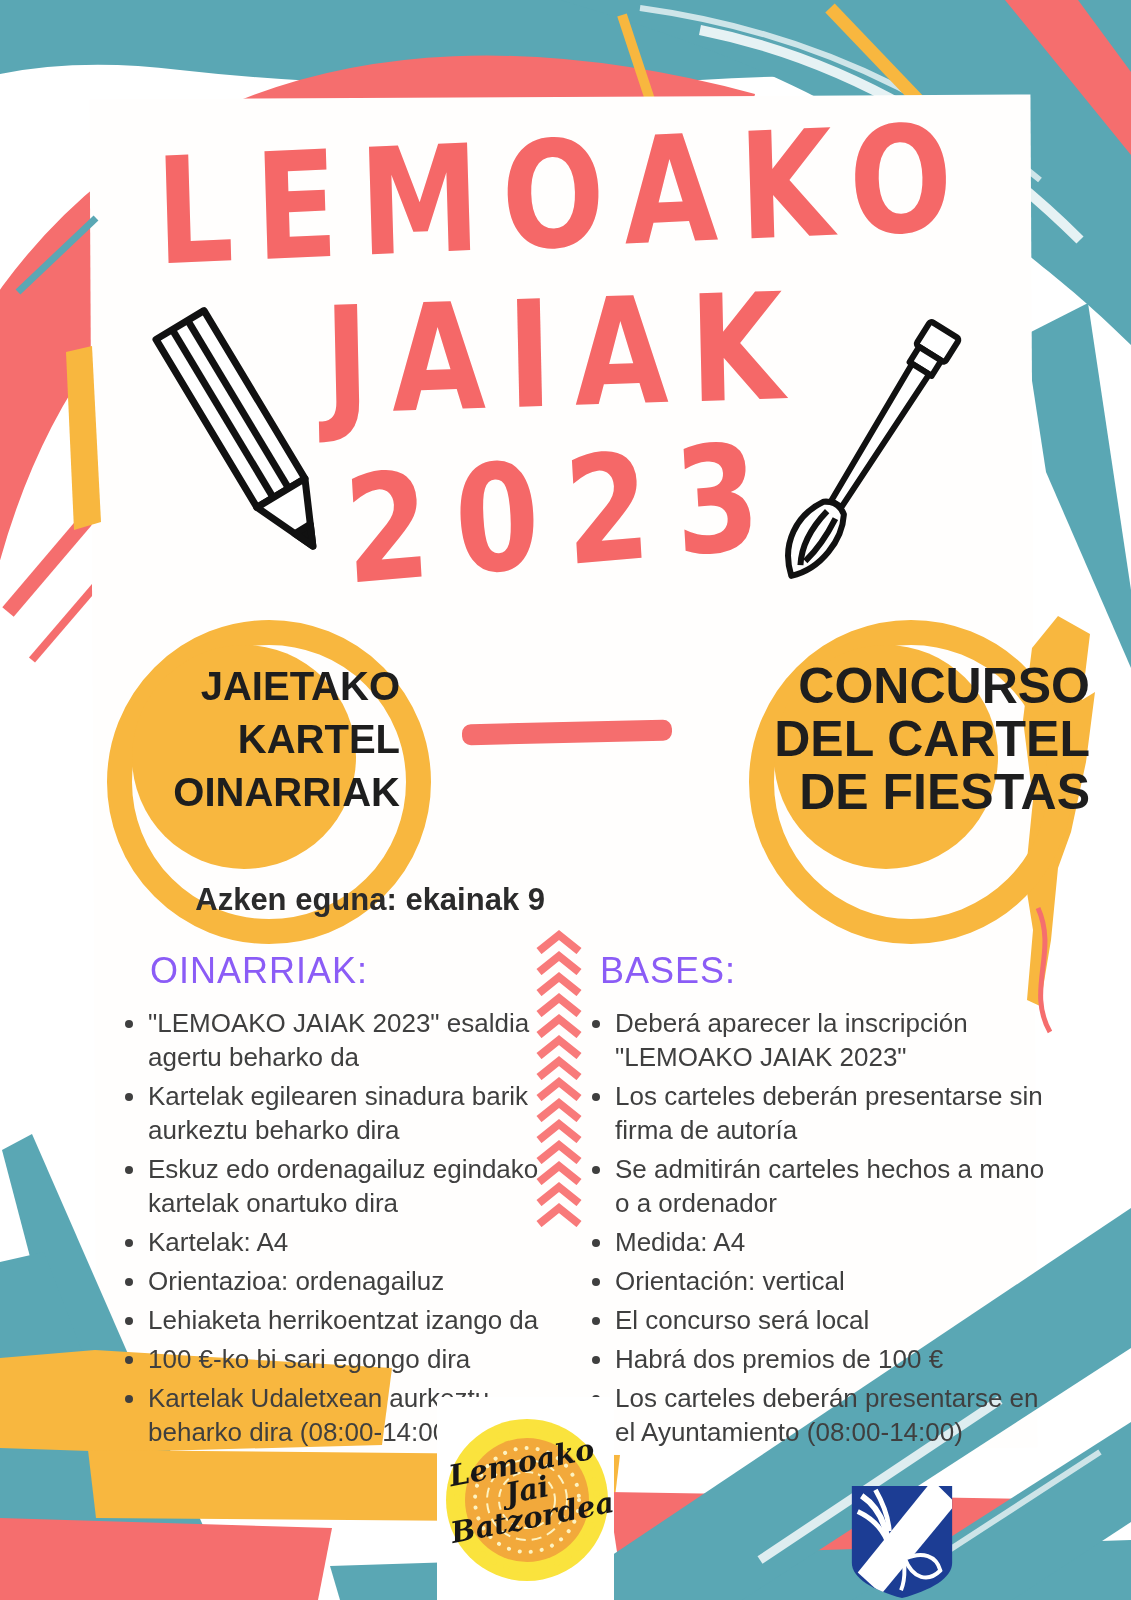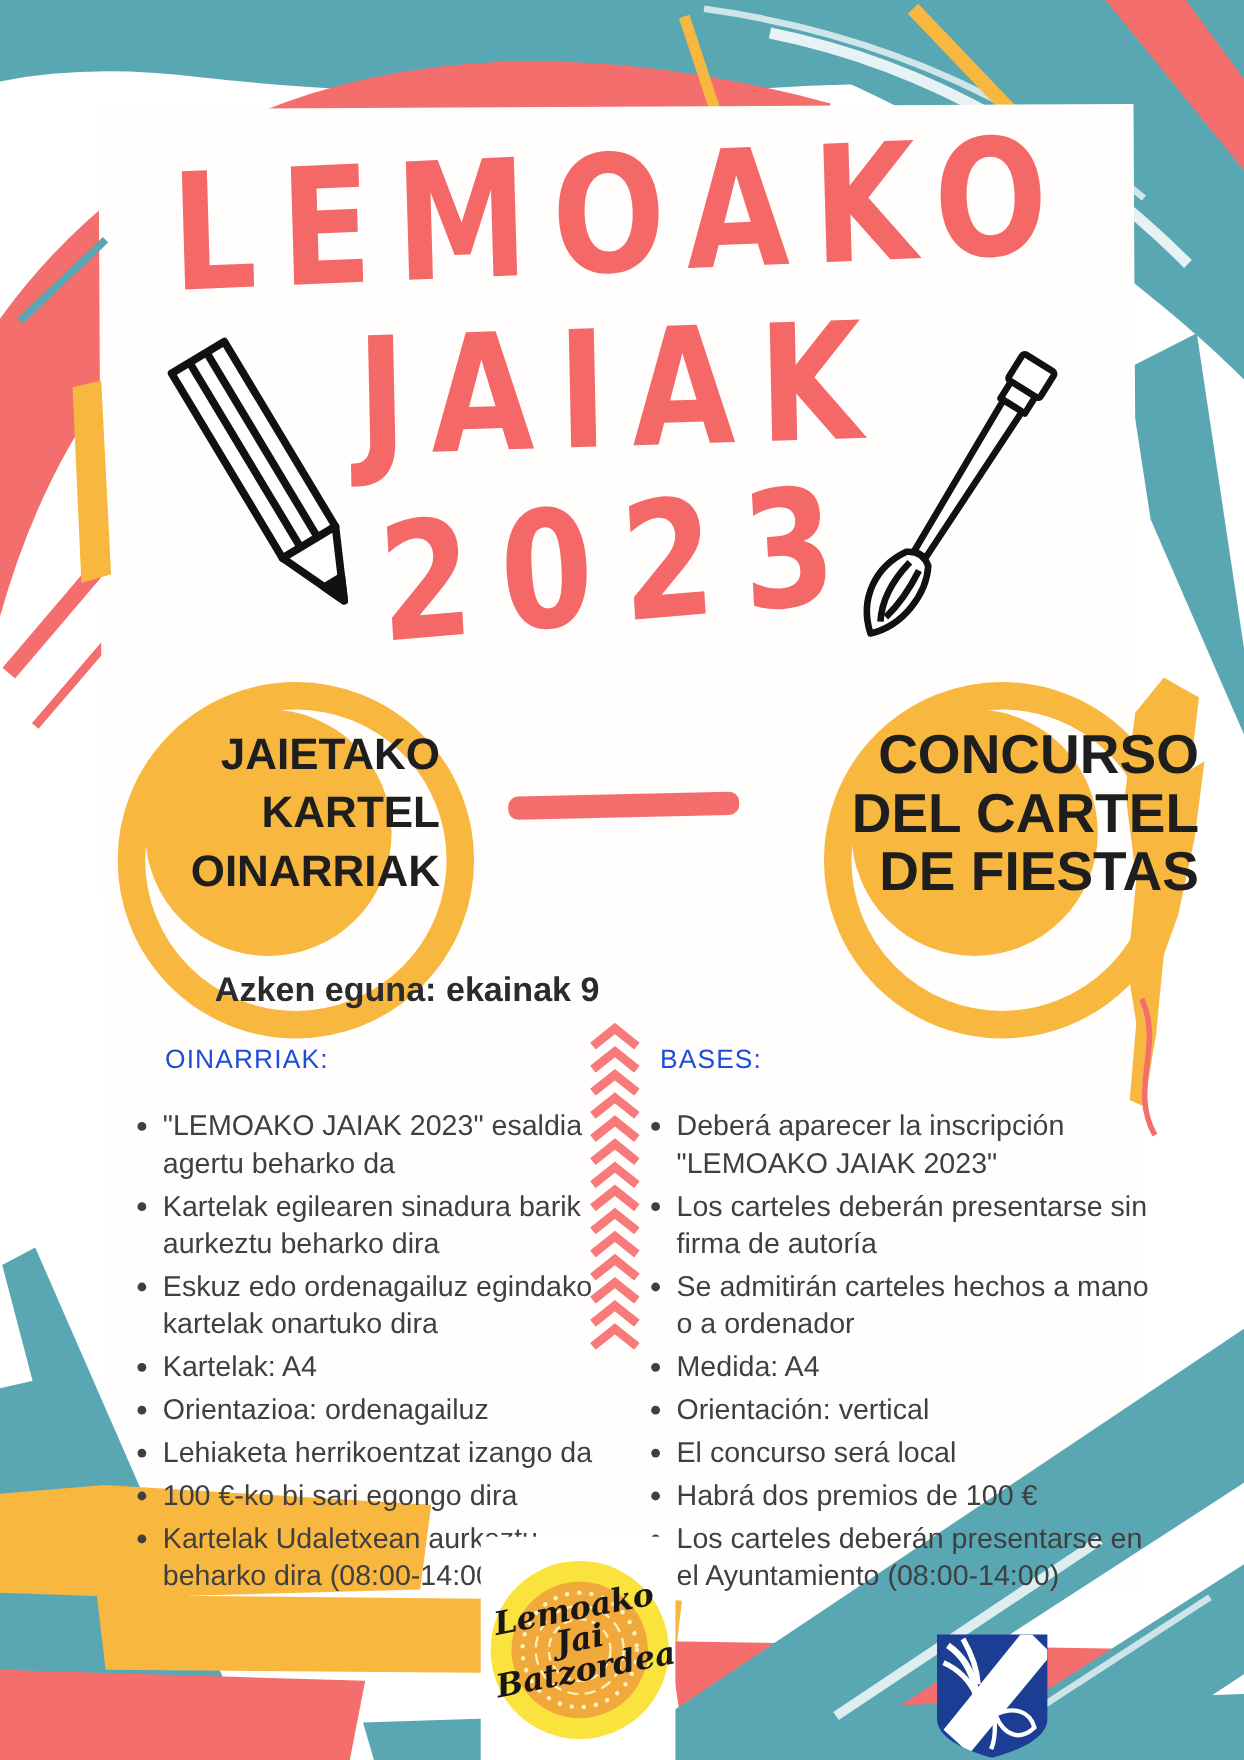--- a/index.html
+++ b/index.html
@@ -18,21 +18,21 @@
   .tool{position:absolute;z-index:3;}
   
   .ring{position:absolute;z-index:2;border-radius:50%;}
   .badge-text{position:absolute;z-index:4;text-align:right;color:#1E1E1E;
       font-family:Liberation Sans, sans-serif;font-weight:bold;font-size:40px;line-height:53px;}
   .dash{position:absolute;left:462px;top:722px;width:210px;height:21px;z-index:3;
         background:#F56E6E;border-radius:9px;transform:rotate(-1.3deg);}
   
   .deadline{position:absolute;z-index:4;font-weight:bold;font-size:31px;color:#2B2B2B;
             text-align:right;}
-  .sect-head{position:absolute;z-index:4;font-size:24px;color:#1d4ed8;letter-spacing:1px;}
+  .sect-head{position:absolute;z-index:4;font-size:36px;color:#8b5cf6;letter-spacing:1px;}
   ul.rules{position:absolute;z-index:4;margin:0;padding:0 0 0 30px;
            font-size:26px;line-height:34px;color:#3F3F3F;}
   ul.rules li{margin-bottom:5px;}
   
   .chevrons{position:absolute;left:535px;top:929px;width:48px;z-index:4;
             display:flex;flex-direction:column;}
   .chevrons svg{display:block;margin-bottom:-4px;}
   
   .stamp-card{position:absolute;left:437px;top:1397px;width:177px;height:203px;
               background:#fff;z-index:5;}

